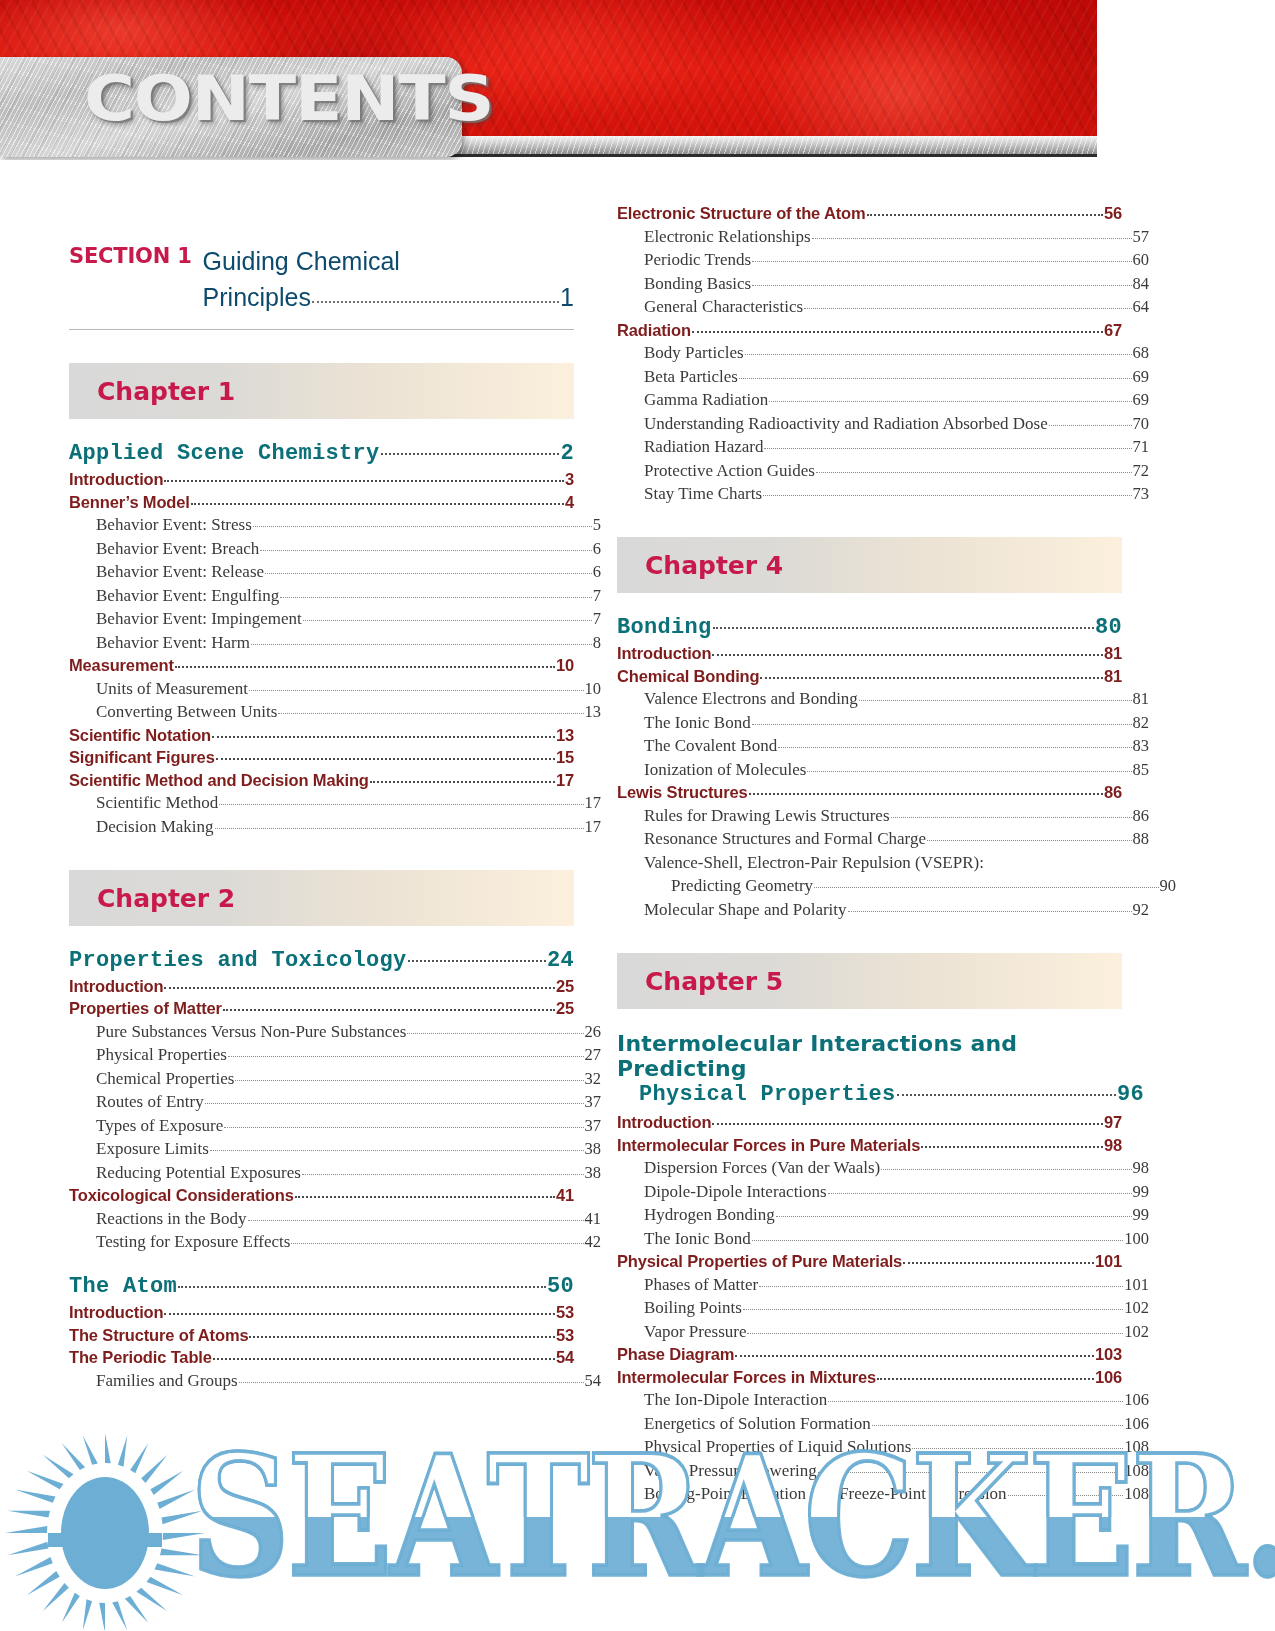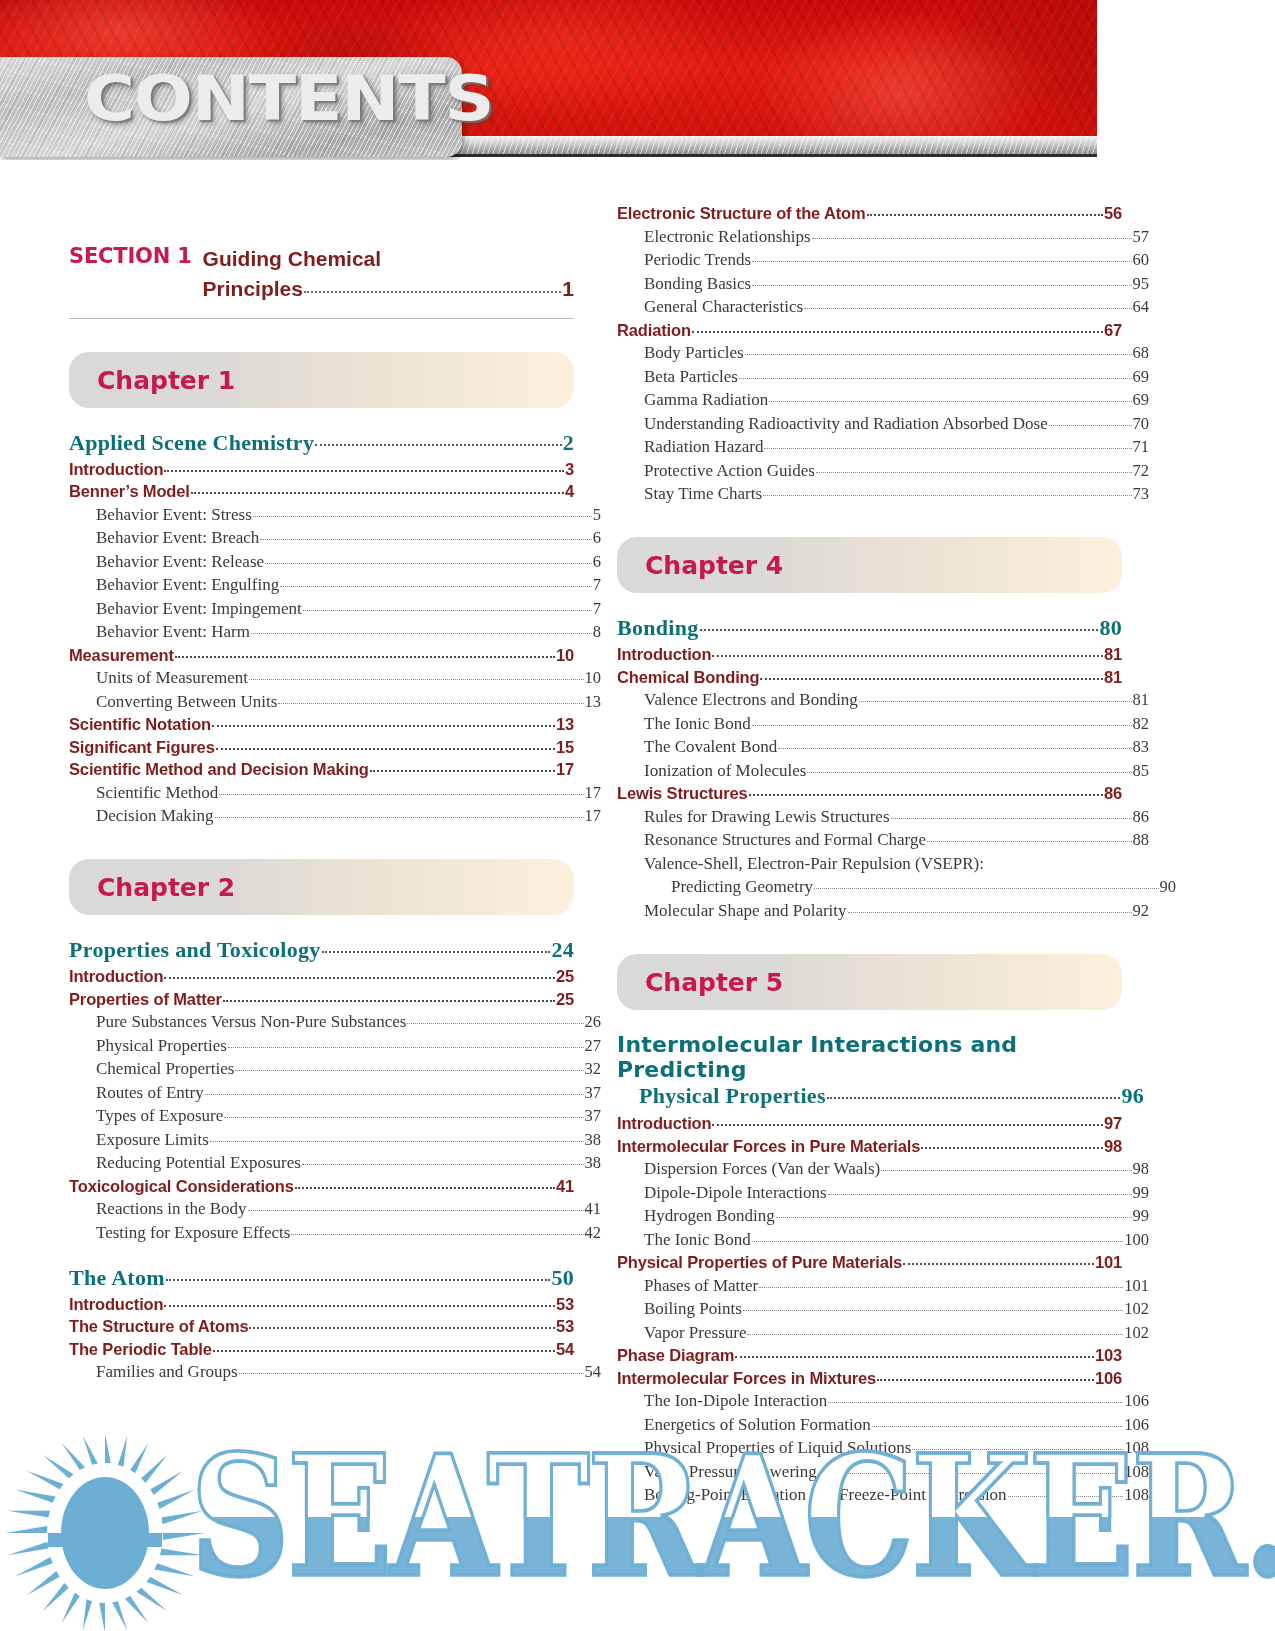--- a/index.html
+++ b/index.html
@@ -62,50 +62,49 @@
   .col-left{left:69px;}
   .col-right{left:617px;}
 
   
   .section-head{display:flex;align-items:flex-start;padding-top:44px;margin-top:40px;}
   .section-label{
     color:#c8194b;font-family:"DejaVu Sans", sans-serif;font-weight:bold;
     font-size:21px;letter-spacing:-.2px;white-space:nowrap;padding-right:11px;
   }
   .section-title{
-    color:#7f1d1d;font-size:21px;line-height:1.42;font-weight:700;flex:1;
+    color:#0c4a6e;font-size:25px;line-height:1.42;font-weight:400;flex:1;
   }
   .section-title .ln2{display:flex;align-items:baseline;}
   .section-rule{margin-top:14px;height:1px;background:#b9b9b9;}
 
   
   .chapter-band{
     margin-top:33px;height:56px;position:relative;
     background:linear-gradient(90deg,#d9d9d9 0%,#dcdad6 30%,#ece3d4 62%,#fcf0dd 100%);
-    border-radius:20px;
   }
   .chapter-band span{
     position:absolute;left:28px;top:50%;transform:translateY(-50%);
     color:#c8194b;font-family:"DejaVu Sans", sans-serif;font-weight:bold;font-size:25px;
   }
 
   
   .toc{margin-top:22px;}
   .row{display:flex;align-items:baseline;width:100%;}
   .row .txt{white-space:pre;}
   .row .dots{
     flex:1;min-width:8px;margin:0 1px;
     position:relative;top:-3px;
     border-bottom:2px dotted #6f6f6f;
   }
   .row .pg{white-space:pre;text-align:right;}
 
   
   .lvl-title{
-    color:#0b7078;font-family:Liberation Serif, serif;font-weight:bold;
+    color:#0b7078;font-family:Liberation Mono, monospace;font-weight:bold;
     font-size:22px;letter-spacing:.3px;margin-bottom:4px;
   }
   .lvl-title .dots{border-bottom-width:2px;border-bottom-color:#555;top:-4px;}
   .lvl-title .pg{color:#0b7078;font-size:22px;}
 
   .lvl-1{
     color:#7f1d1d;font-size:16.5px;font-weight:bold;
     letter-spacing:-.15px;margin-bottom:3.5px;
   }
   .lvl-1 .dots{border-bottom-color:#4a4a4a;}
@@ -376,21 +375,21 @@
           <span class="pg">57</span>
         </div>
         <div class="row lvl-2">
           <span class="txt">Periodic Trends</span>
           <span class="dots"></span>
           <span class="pg">60</span>
         </div>
         <div class="row lvl-2">
           <span class="txt">Bonding Basics</span>
           <span class="dots"></span>
-          <span class="pg">95</span>
+          <span class="pg">84</span>
         </div>
         <div class="row lvl-2">
           <span class="txt">General Characteristics</span>
           <span class="dots"></span>
           <span class="pg">64</span>
         </div>
         <div class="row lvl-1">
           <span class="txt">Radiation</span>
           <span class="dots"></span>
           <span class="pg">67</span>

